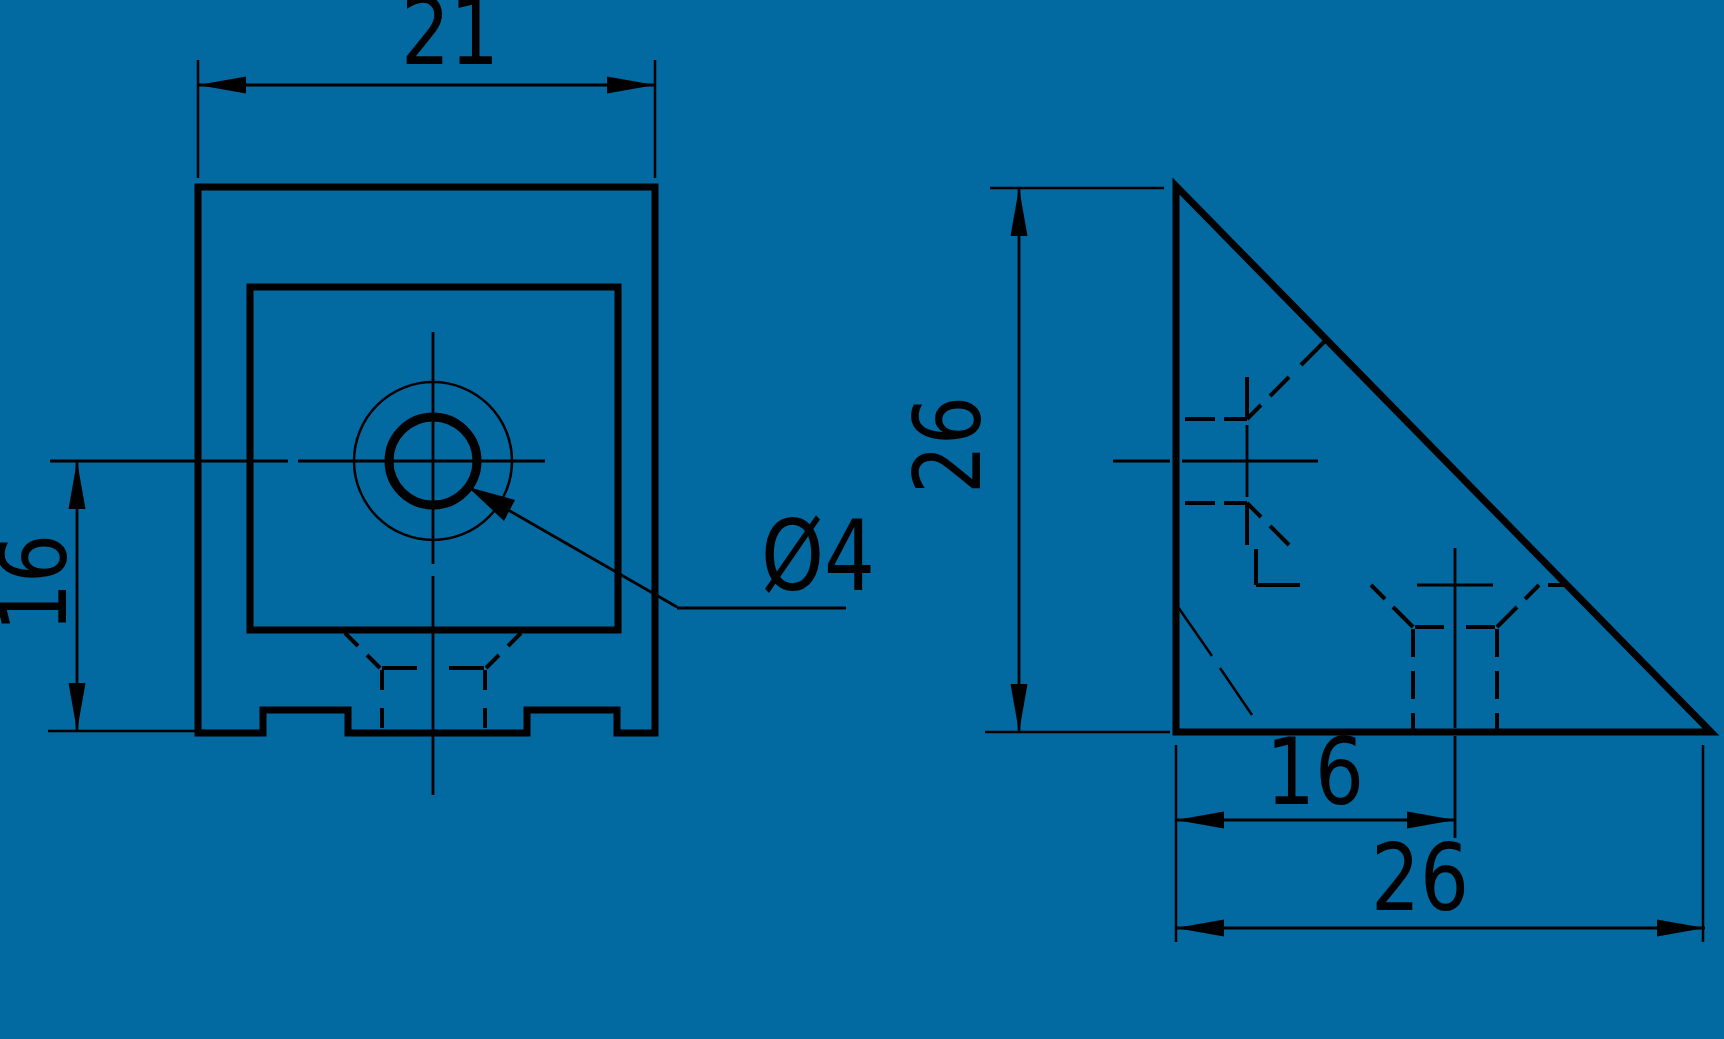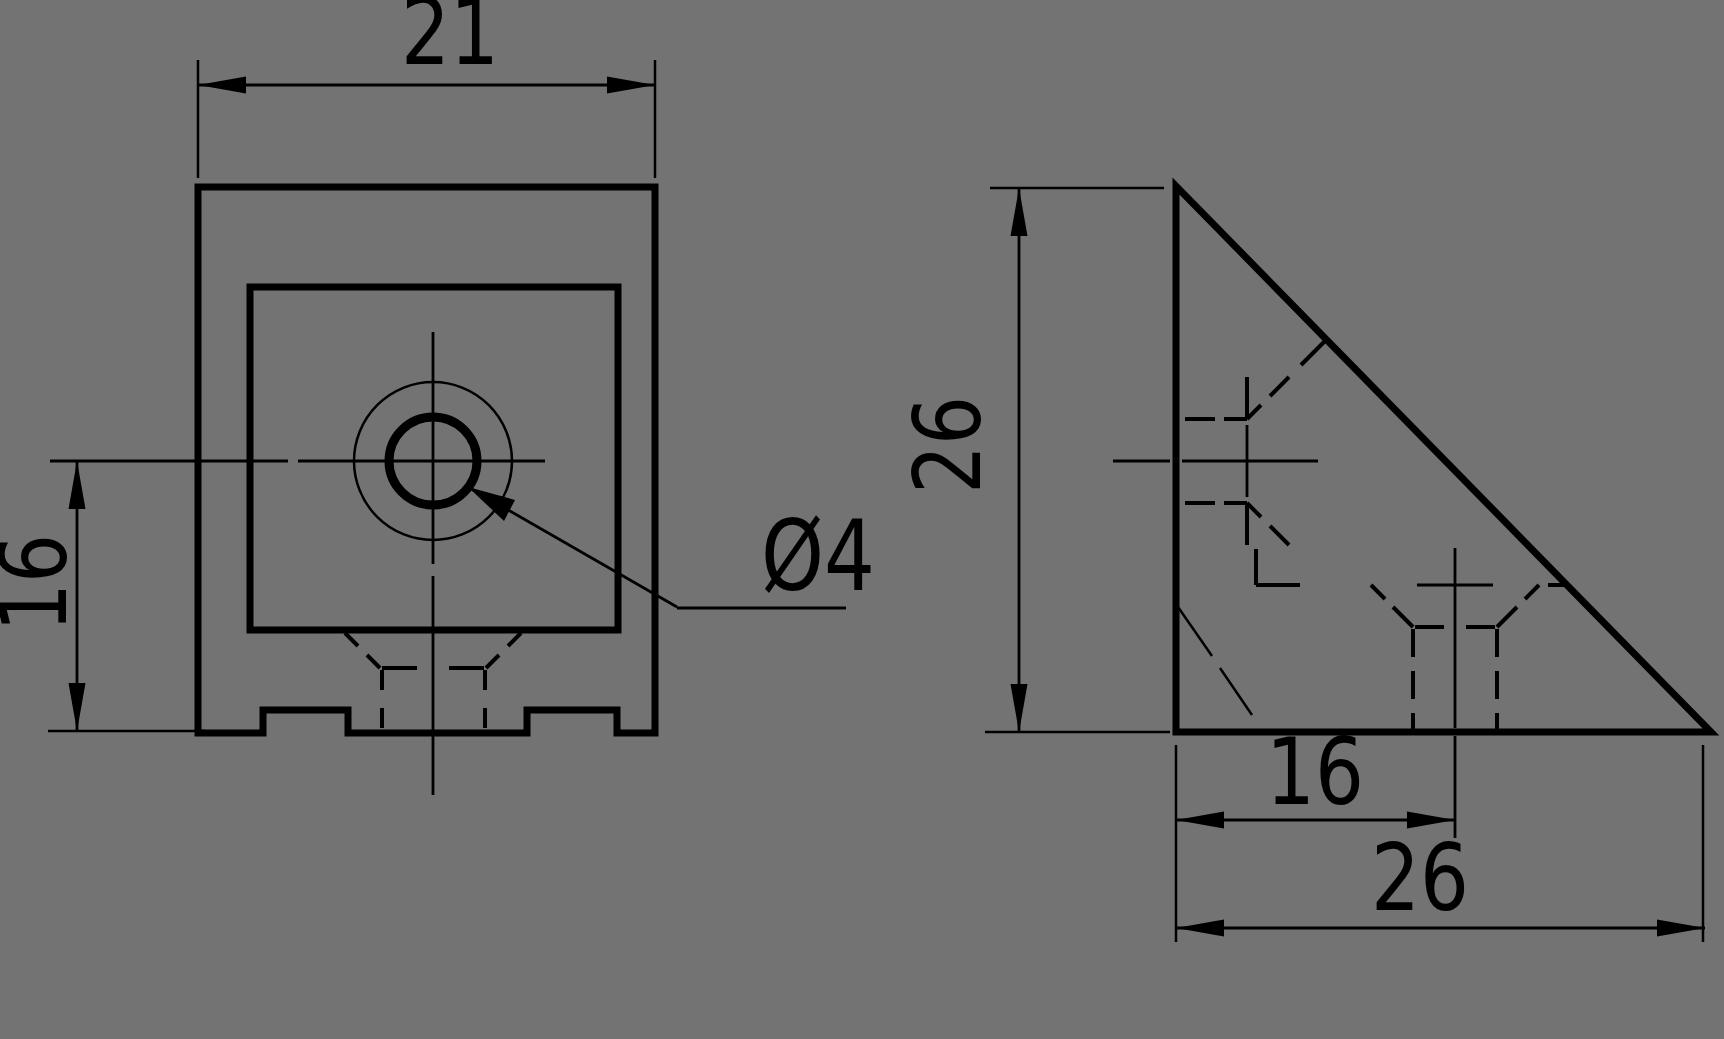--- a/index.html
+++ b/index.html
@@ -1,16 +1,16 @@
 <!DOCTYPE html>
 <html><head>
 <meta charset="utf-8">
 <style>
   html,body{margin:0;padding:0;background:#ffffff;}
-  .page{width:1724px;height:1039px;background:#737373;position:relative;overflow:hidden;}
+  .page{width:1724px;height:1039px;background:#0369a1;position:relative;overflow:hidden;}
   svg{display:block;}
   text{font-family:"DejaVu Sans","Liberation Sans",sans-serif;fill:#000;}
   .dim-text{font-size:92px;}
   .dia-text{font-size:98px;}
 </style>
 </head>
 <body>
 
 <div class="page">
 <svg width="1724" height="1039" viewBox="0 0 1724 1039">

